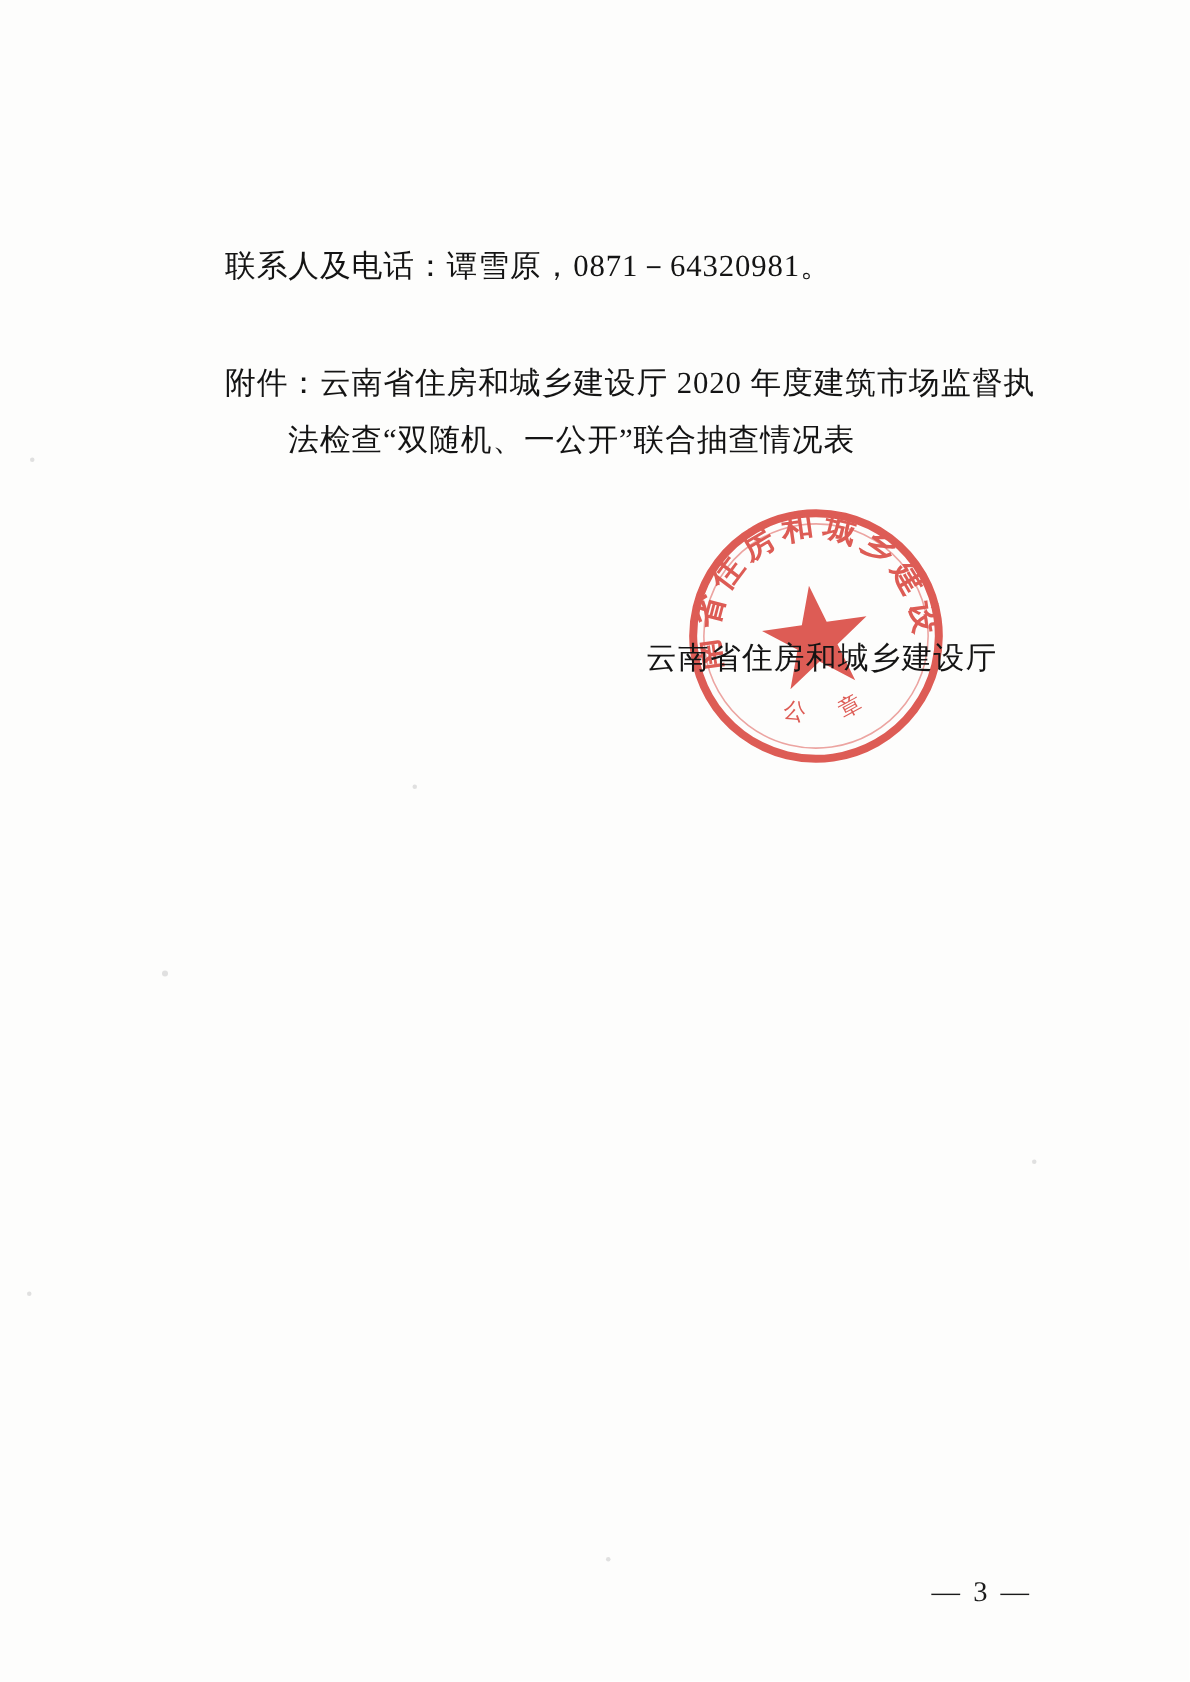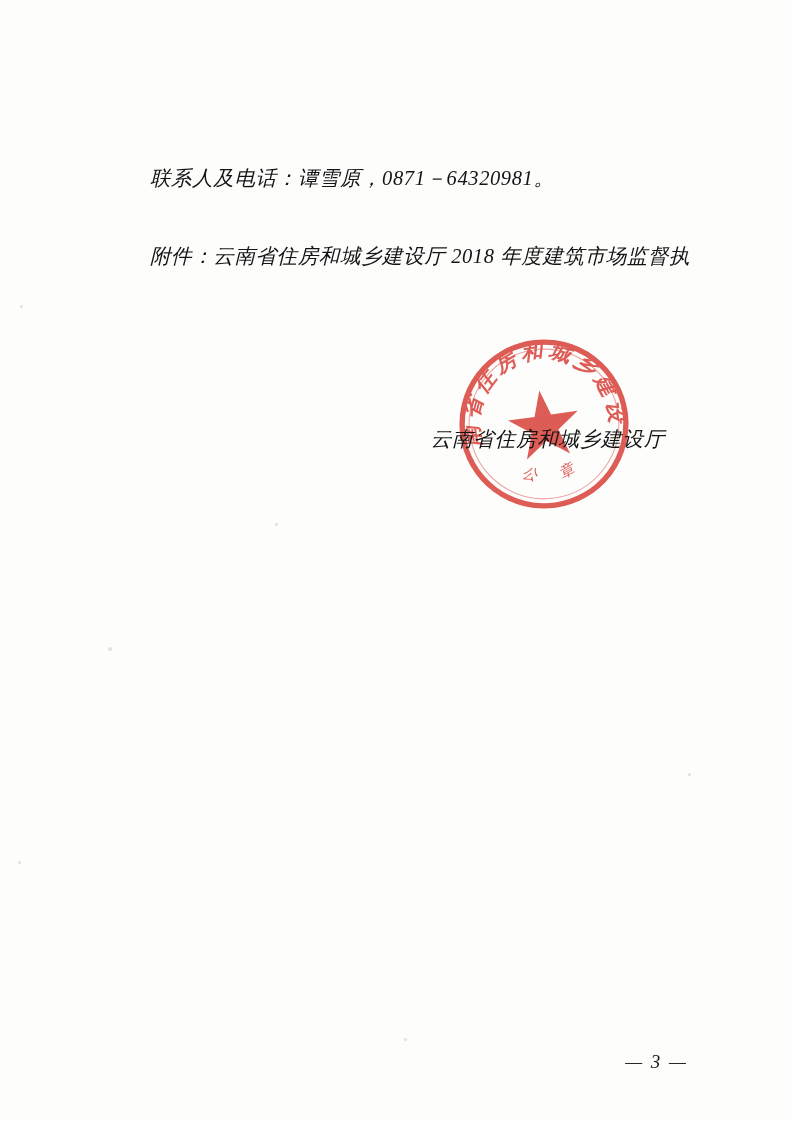--- a/index.html
+++ b/index.html
@@ -14,21 +14,20 @@
     color: #111111;
     position: relative;
     overflow: hidden;
   }
 
   .page {
     position: relative;
     width: 793px;
     height: 1121px;
     background: #fdfdfc;
-    font-style: italic;
   }
 
   
   .speck {
     position: absolute;
     background: #c9c9c9;
     border-radius: 50%;
     opacity: .55;
   }
 
@@ -106,21 +105,22 @@
   <div class="speck" style="left:108px; top:647px; width:4px;  height:4px;"></div>
   <div class="speck" style="left:275px; top:523px; width:3px;  height:3px;"></div>
   <div class="speck" style="left:18px;  top:861px; width:3px;  height:3px;"></div>
   <div class="speck" style="left:688px; top:773px; width:3px;  height:3px;"></div>
   <div class="speck" style="left:404px; top:1038px; width:3px; height:3px;"></div>
 
   <div class="body-text">
     <p class="para para-contact">联系人及电话：谭雪原，0871－64320981。</p>
 
     <p class="para para-attachment">
-      <span>附件：</span><span>云南省住房和城乡建设厅 2018 年度建筑市场监督执</span>
+      <span>附件：</span><span>云南省住房和城乡建设厅 2020 年度建筑市场监督执</span>
+      <span class="attach-line2">法检查“双随机、一公开”联合抽查情况表</span>
     </p>
   </div>
 
   <svg class="seal" viewBox="0 0 200 200" xmlns="http://www.w3.org/2000/svg">
     <g transform="rotate(-8 100 100)">
       <circle cx="100" cy="100" r="92" fill="none" stroke="#d9463f" stroke-width="6"></circle>
       <circle cx="100" cy="100" r="84" fill="none" stroke="#d9463f" stroke-width="1.2" opacity=".55"></circle>
 
       <polygon points="100,62 109.4,90.6 139.5,90.6 115.1,108.3 124.5,136.9 100,119.2 75.5,136.9 84.9,108.3 60.5,90.6 90.6,90.6" fill="#d9463f"></polygon>
 

